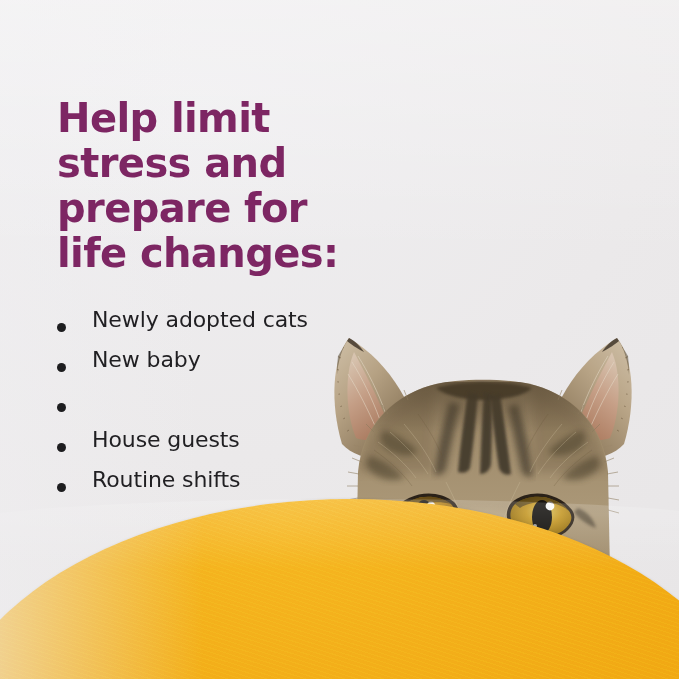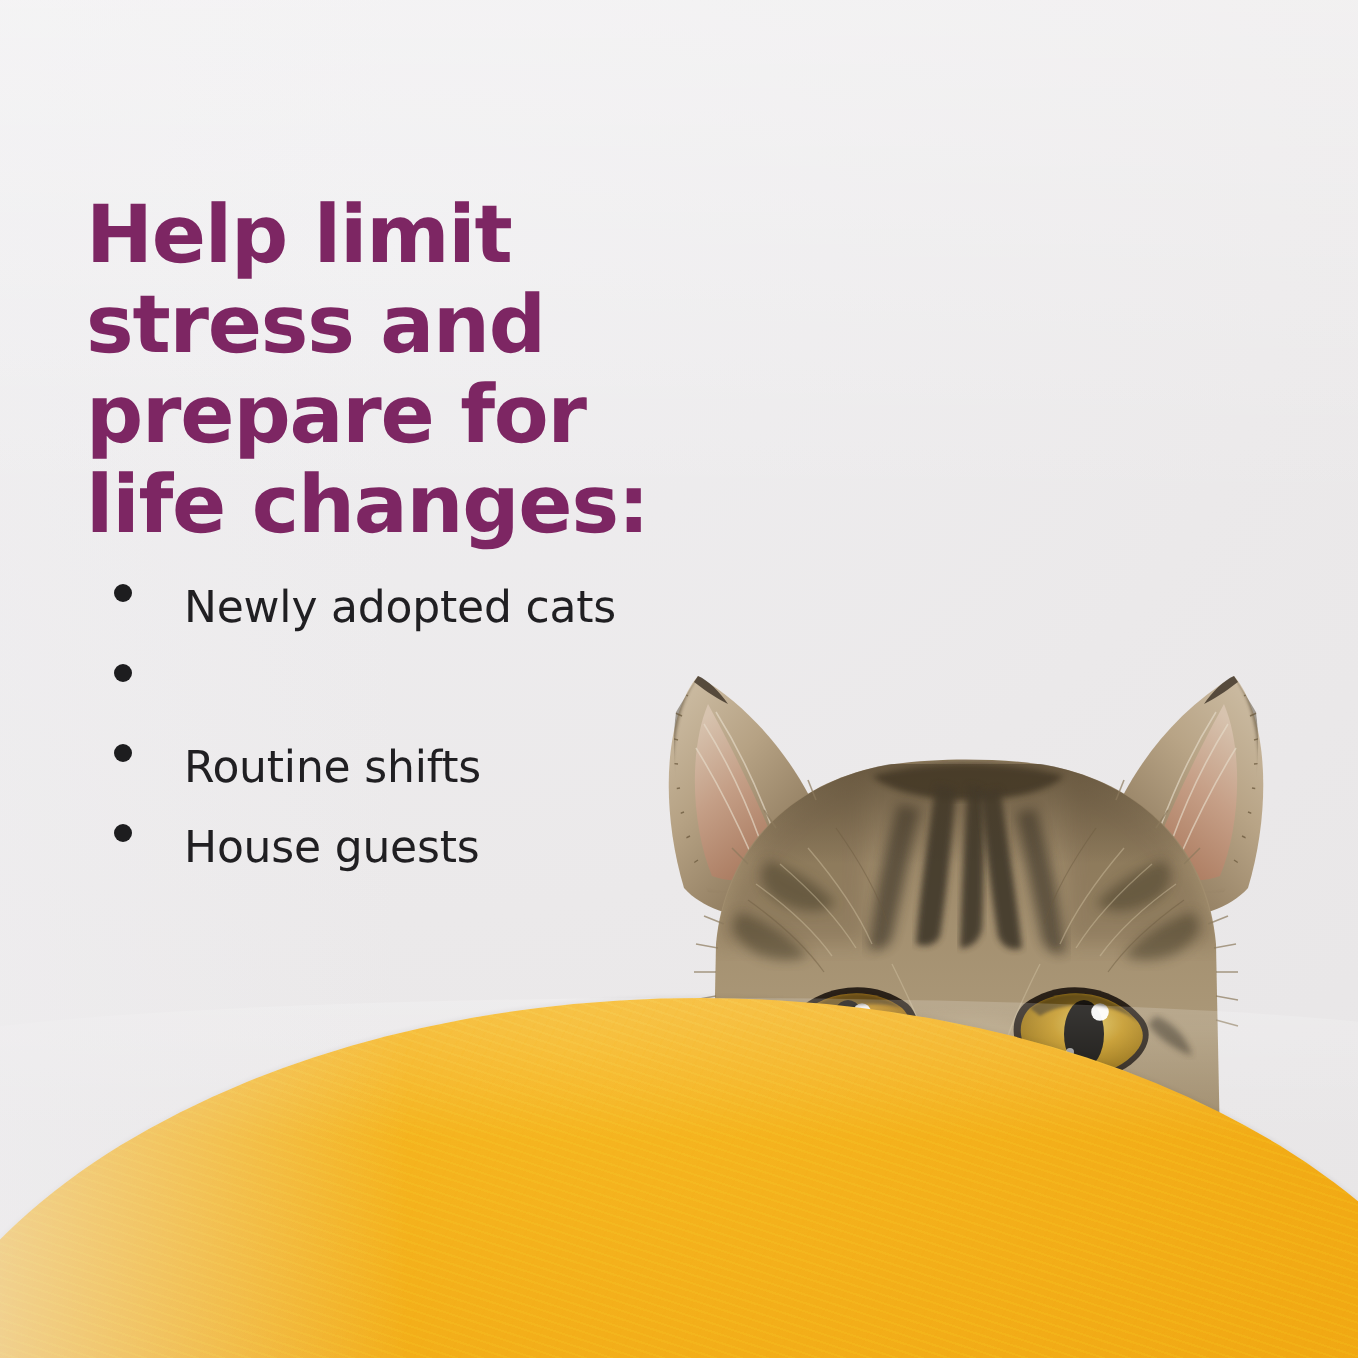--- a/index.html
+++ b/index.html
@@ -29,21 +29,21 @@
     inset: 0;
     background:
       linear-gradient(180deg, rgba(255,255,255,0.35) 0%, rgba(255,255,255,0.0) 38%),
       linear-gradient(90deg, rgba(240,239,241,0.55) 0%, rgba(240,239,241,0) 30%);
     pointer-events: none;
   }
 
   
   .heading {
     position: absolute;
-    left: 43px;
+    left: 57px;
     top: 96px;
     width: 330px;
     margin: 0;
     color: #7d2663;
     font-family: "DejaVu Sans", sans-serif;
     font-weight: 700;
     font-size: 40px;
     line-height: 45px;
     letter-spacing: -0.6px;
     white-space: pre-line;
@@ -54,21 +54,21 @@
     position: absolute;
     left: 57px;
     top: 292px;
     margin: 0;
     padding: 0;
     list-style: none;
     width: 330px;
   }
   .bullet-row {
     display: flex;
-    align-items: flex-start;
+    align-items: flex-end;
     height: 40px;
   }
   .bullet-dot {
     flex: 0 0 auto;
     width: 9px;
     height: 9px;
     border-radius: 50%;
     background: #1d1d1f;
     margin-right: 26px;
   }
@@ -372,24 +372,28 @@
 prepare for
 life changes:</h1>
 
   <ul class="bullets">
     <li class="bullet-row">
       <span class="bullet-dot"></span>
       <span class="bullet-label">Newly adopted cats</span>
     </li>
     <li class="bullet-row">
       <span class="bullet-dot"></span>
+      <span class="bullet-label">New baby</span>
+    </li>
+    <li class="bullet-row">
+      <span class="bullet-dot"></span>
+    </li>
+    <li class="bullet-row">
+      <span class="bullet-dot"></span>
+      <span class="bullet-label">House guests</span>
     </li>
     <li class="bullet-row">
       <span class="bullet-dot"></span>
       <span class="bullet-label">Routine shifts</span>
     </li>
-    <li class="bullet-row">
-      <span class="bullet-dot"></span>
-      <span class="bullet-label">House guests</span>
-    </li>
   </ul>
 
 </div>
 
 </body></html>

